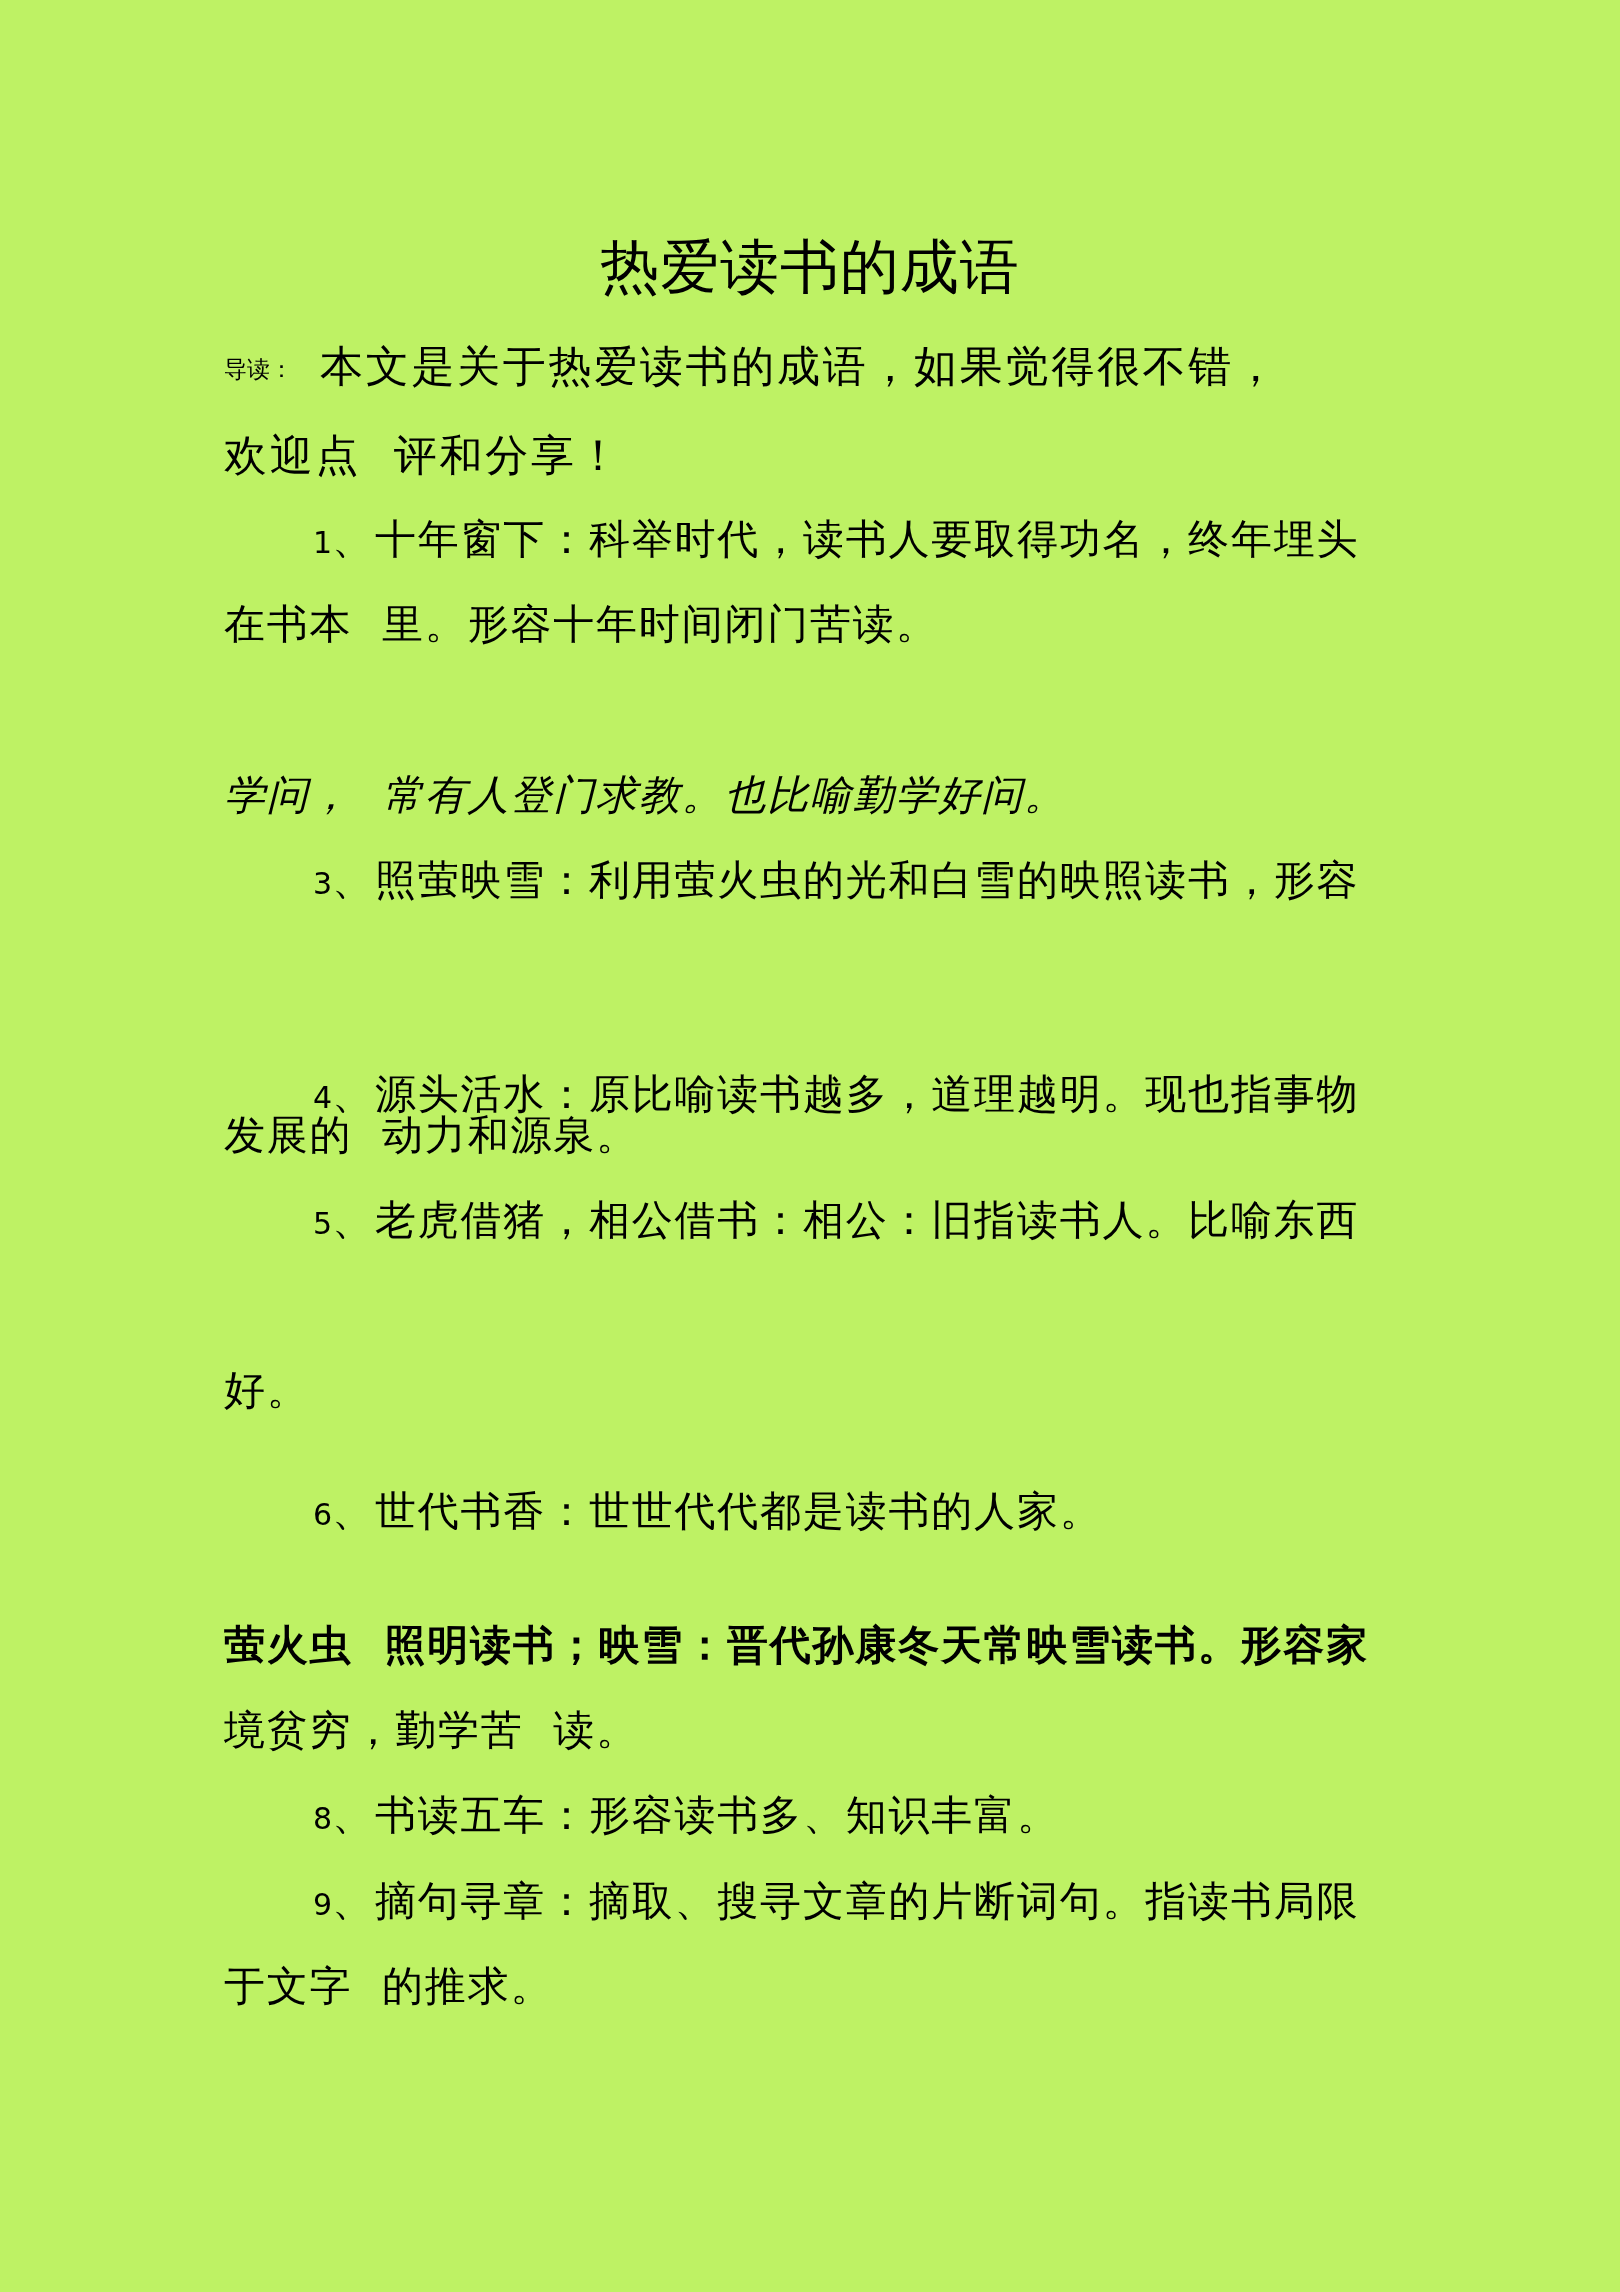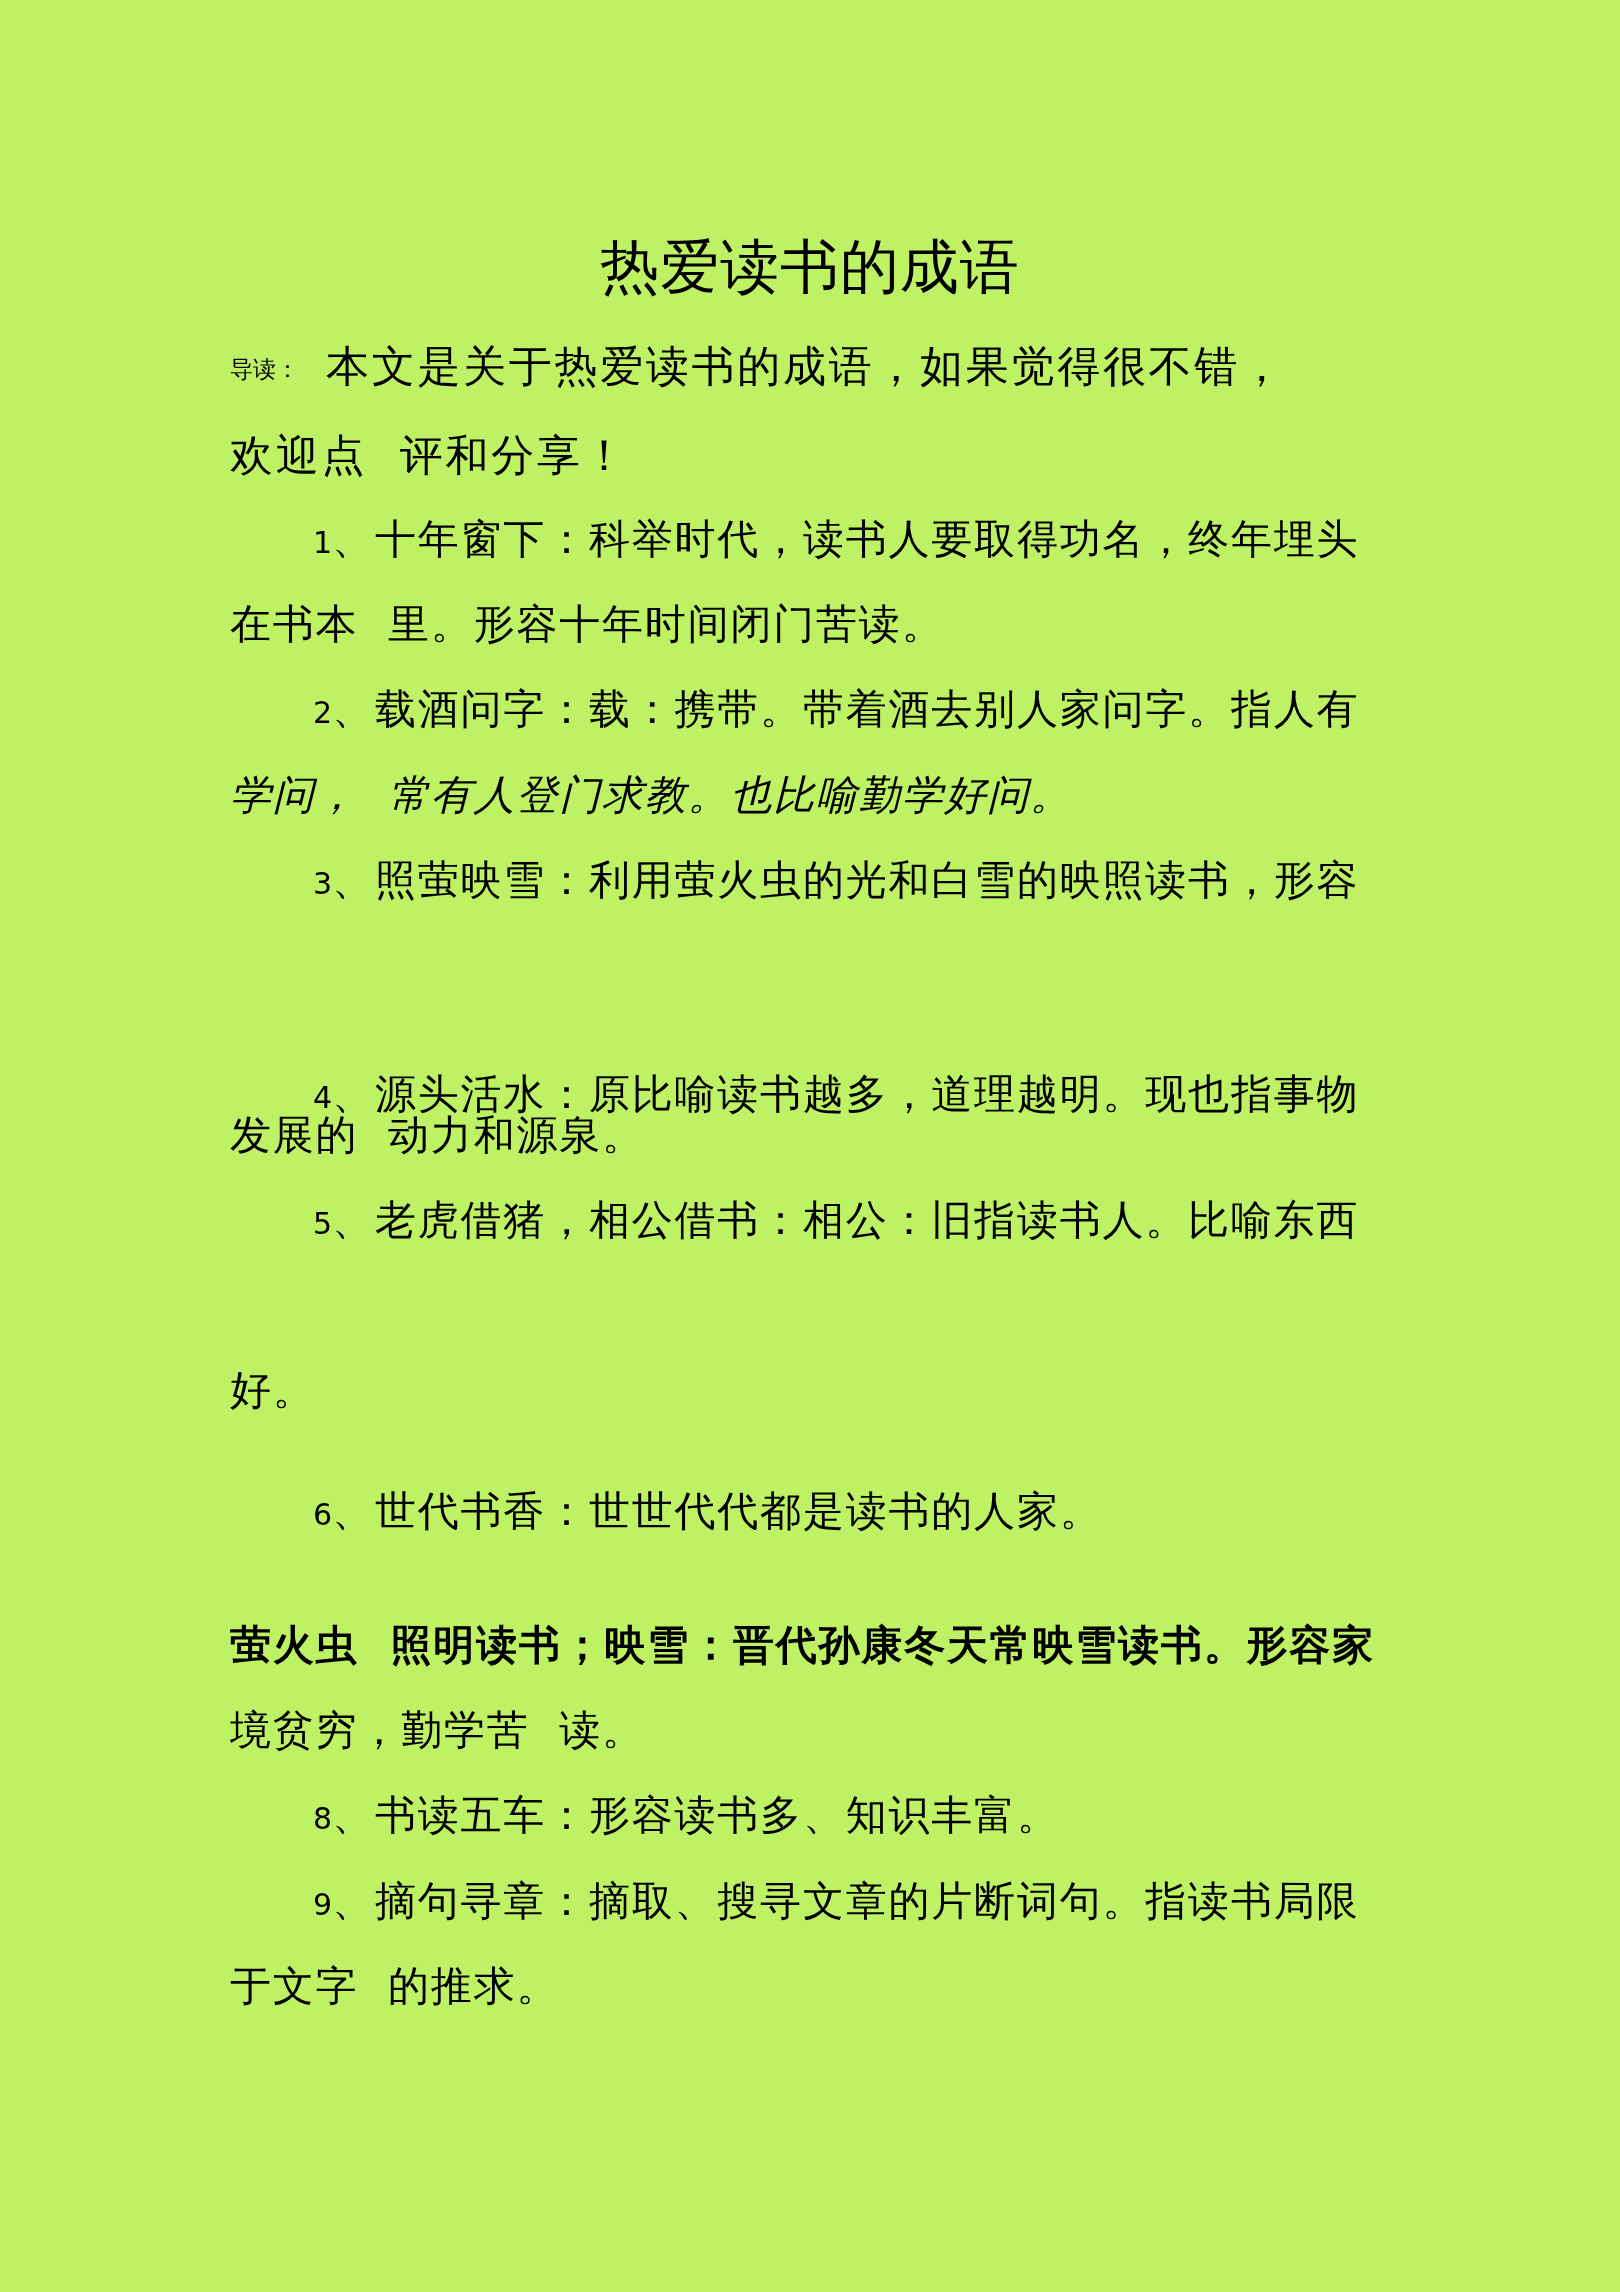--- a/index.html
+++ b/index.html
@@ -1,39 +1,38 @@
 <!DOCTYPE html>
 <html style="font-size:14.3px"><head>
   <meta charset="utf-8">
   <style>
     html, body { margin: 0; padding: 0; background: #ffffff; }
     body { width: 1620px; height: 2293px; position: relative; overflow: hidden;
            font-family: "DejaVu Sans", "Liberation Sans", sans-serif; color: #000; }
     .page { position: absolute; left: 0; top: 0; width: 1620px; height: 2293px; background: #bef264; }
     .title { position: absolute; left: 0; width: 1620px; top: 231px; text-align: center;
              font-size: 59px; line-height: 72px; letter-spacing: 0.9px; }
-    .line { position: absolute; left: 230px; font-size: 41px; line-height: 54px; white-space: pre; letter-spacing: 1.8px; }
+    .line { position: absolute; left: 224px; font-size: 41px; line-height: 54px; white-space: pre; letter-spacing: 1.8px; }
     .indent { left: 313px; }
     .num { font-size: 30px; letter-spacing: 0; }
     .lead-label { font-size: 23px; letter-spacing: 0; margin-right: 27px; vertical-align: 3.6px; }
     .intro { font-size: 43px; letter-spacing: 2.7px; }
   </style>
 </head>
 <body>
 
 <div class="page">
   <div class="title">热爱读书的成语</div>
 
   <div class="line" style="top:339px;"><span class="lead-label">导读：</span><span class="intro">本文是关于热爱读书的成语，如果觉得很不错，</span></div>
   <div class="line intro" style="top:428px;">欢迎点  评和分享！</div>
 
   <div class="line indent" style="top:512px;"><span class="num">1</span><span>、</span><span>十年窗下：科举时代，读书人要取得功名，终年埋头</span></div>
   <div class="line" style="top:597px;">在书本  里。形容十年时间闭门苦读。</div>
 
-  <div class="line indent" style="top:682px;"><span class="num">2</span><span>、</span><span>载酒问字：载：携带。带着酒去别人家问字。指人有</span></div>
   <div class="line" style="top:768px;font-style:italic;">学问，  常有人登门求教。也比喻勤学好问。</div>
 
   <div class="line indent" style="top:853px;"><span class="num">3</span><span>、</span><span>照萤映雪：利用萤火虫的光和白雪的映照读书，形容</span></div>
 
   <div class="line indent" style="top:1023px;margin-top:44px;"><span class="num">4</span><span>、</span><span>源头活水：原比喻读书越多，道理越明。现也指事物</span></div>
   <div class="line" style="top:1108px;">发展的  动力和源泉。</div>
 
   <div class="line indent" style="top:1193px;"><span class="num">5</span><span>、</span><span>老虎借猪，相公借书：相公：旧指读书人。比喻东西</span></div>
   <div class="line" style="top:1363px;">好。</div>
 

